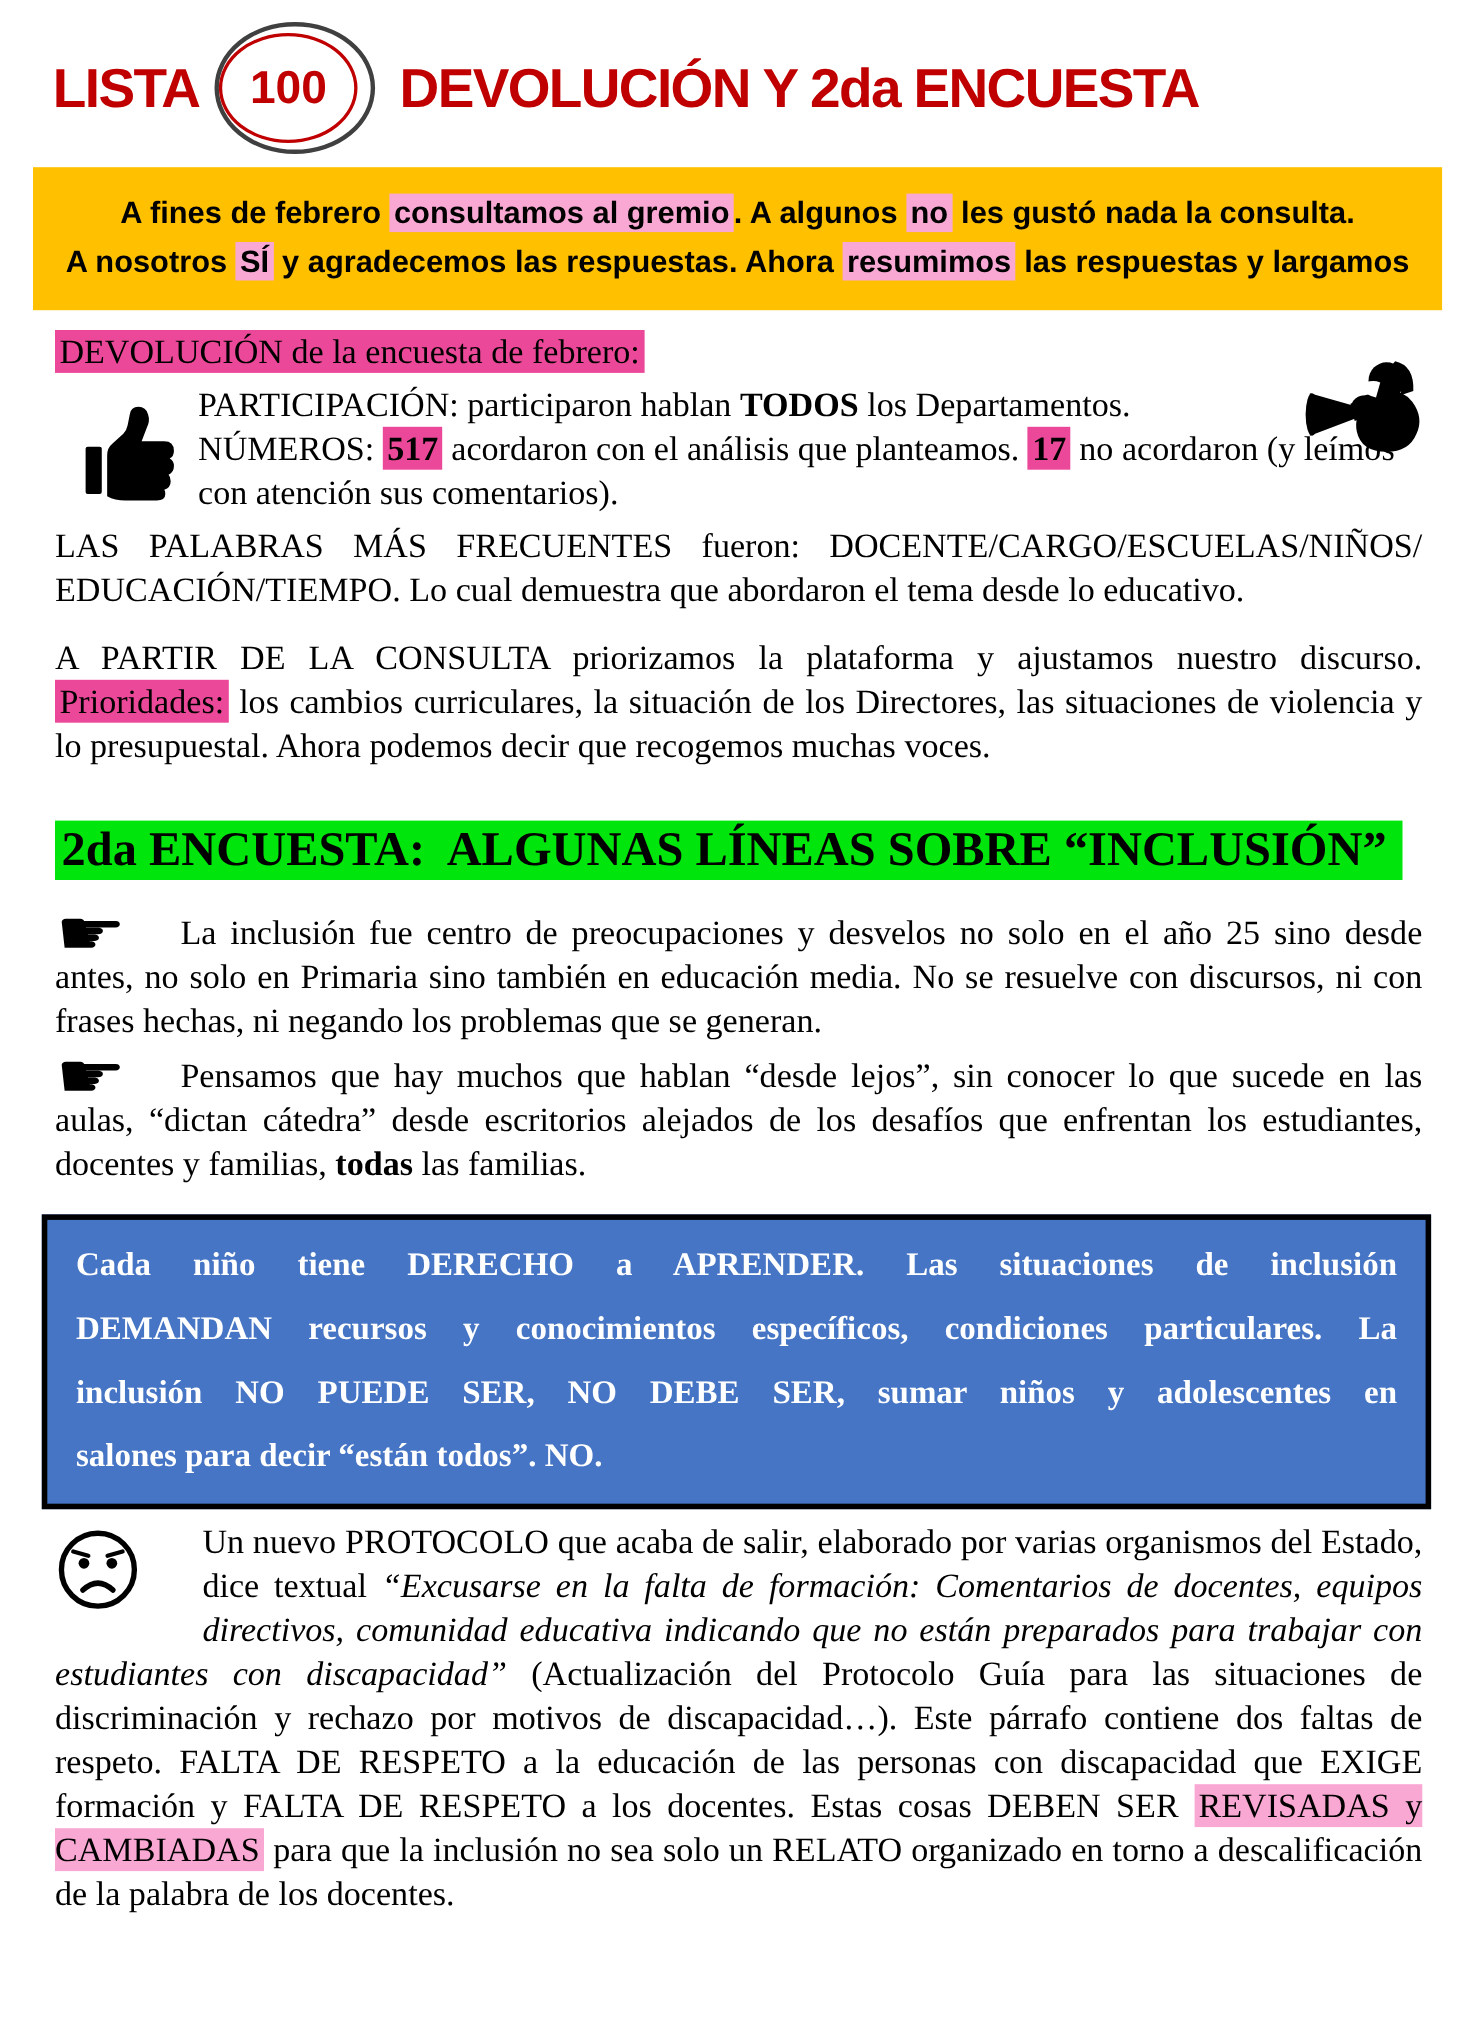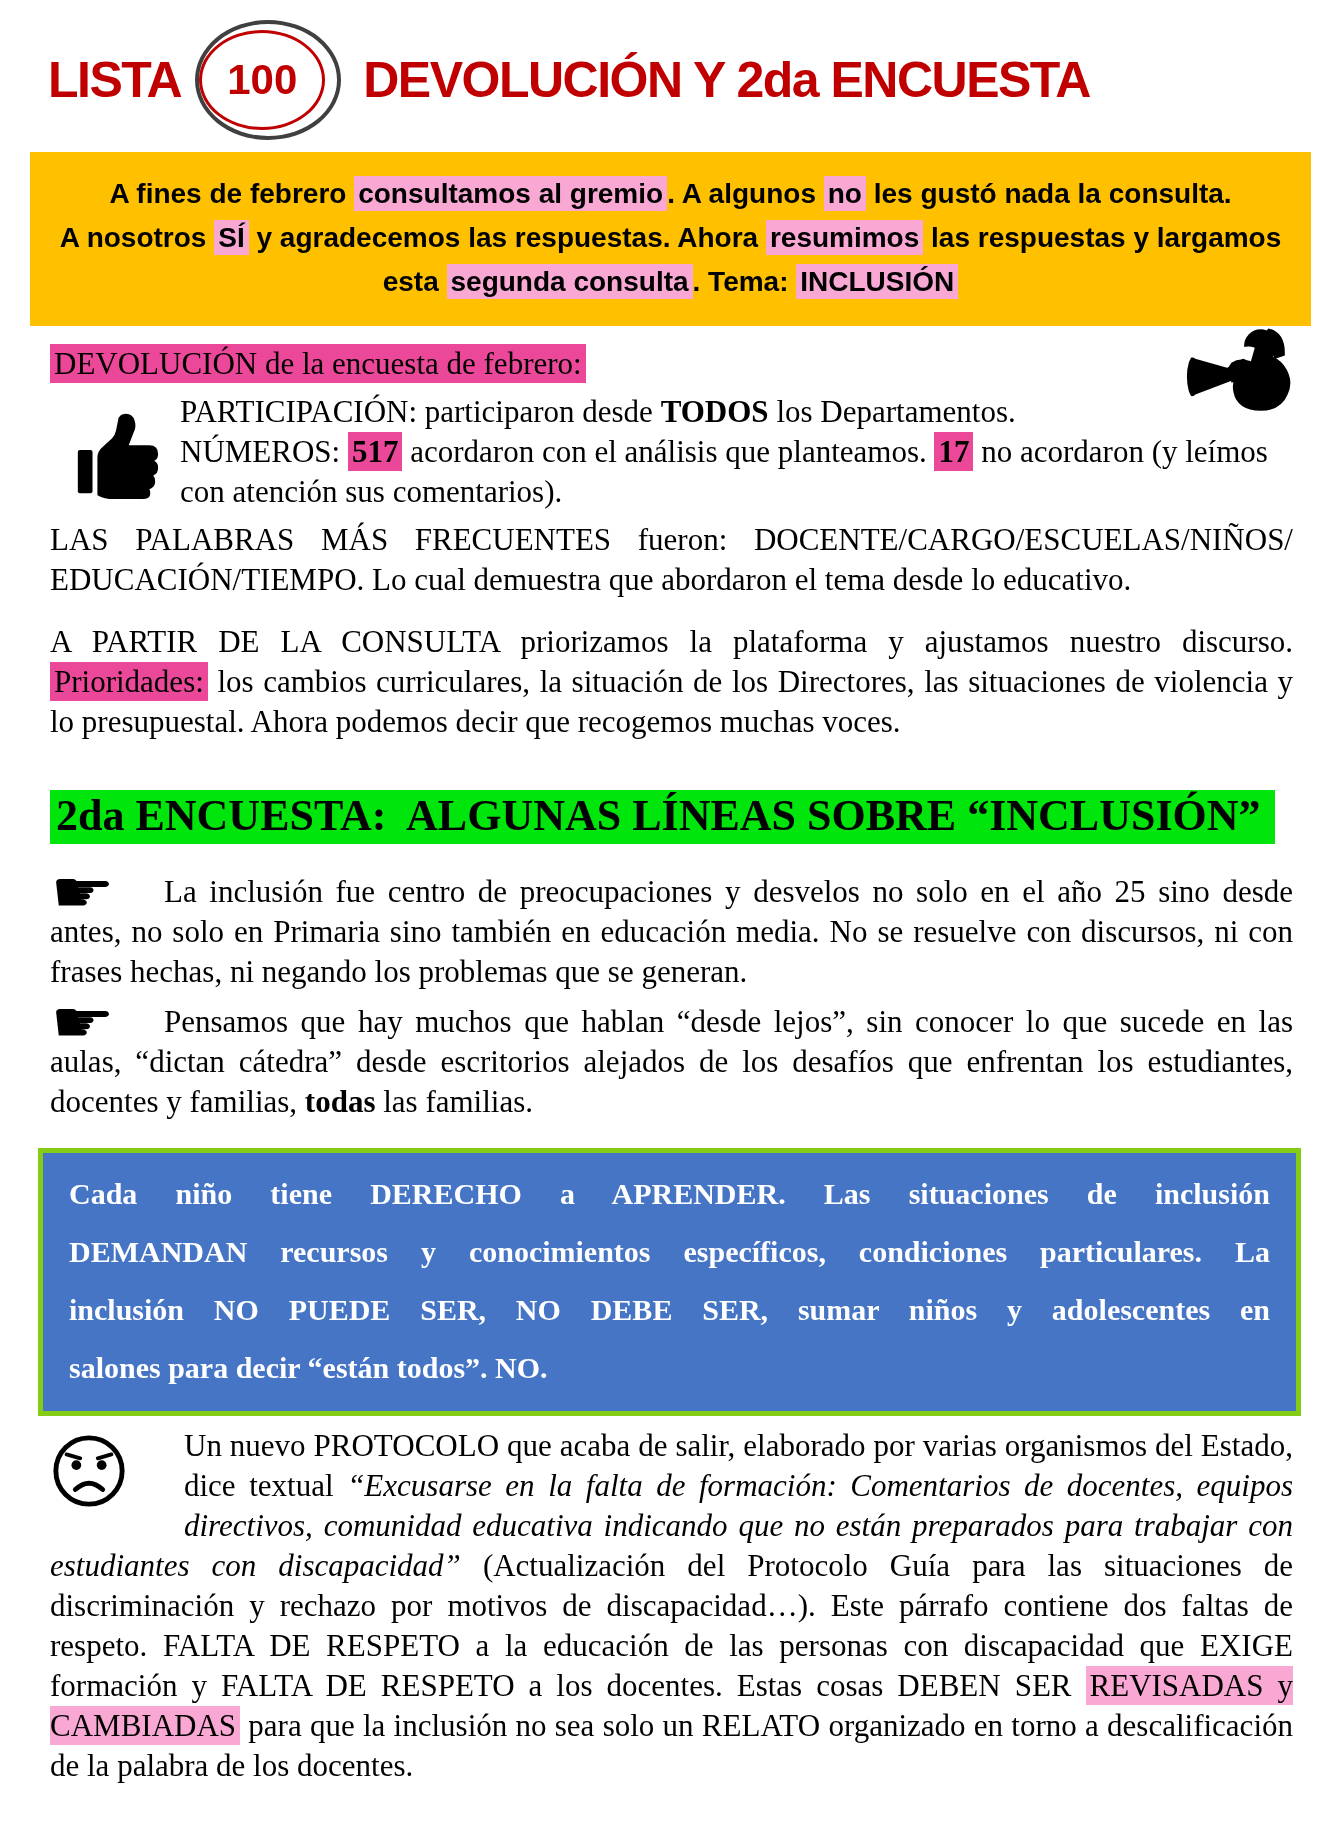--- a/index.html
+++ b/index.html
@@ -36,21 +36,21 @@
   .mt6{margin-top:6px;} .mt22{margin-top:22px;}
   .green-head{margin-top:48px;}
   .green-head span{display:inline-block;background:#00E50B;color:#000;font-weight:700;
                    font-size:44px;padding:6px 14px 8px 6px;}
   .hand-para{margin:28px 0 0 0;text-align:justify;}
   .hand-para.second{margin-top:10px;}
   .manicule{float:left;width:114px;height:40px;font-family:"DejaVu Sans",sans-serif;
             font-size:58px;line-height:40px;color:#000;}
   .manicule .mg{display:inline-block;transform:scaleX(1.25);transform-origin:left center;}
   
-  .bluebox{margin:26px 38px 0 38px;background:#4575C4;border:5px solid #84cc16;
+  .bluebox{margin:26px 38px 0 38px;background:#4575C4;border:5px solid #000000;
            padding:12px 26px 14px 26px;color:#ffffff;font-weight:700;font-size:30px;
            line-height:58px;}
   .bluebox .jl{text-align:justify;text-align-last:justify;}
   
   .proto{margin:10px 0 0 0;text-align:justify;}
   .face-float{float:left;width:134px;height:86px;}
   .face-float svg{margin-top:6px;}
   
   .megaphone{position:absolute;top:306px;right:28px;width:126px;height:132px;}
 </style>
@@ -65,38 +65,37 @@
       <span class="oval-inner">
         <span class="oval-num">100</span>
       </span>
     </span>
     <span class="hdr-red">DEVOLUCIÓN Y 2da ENCUESTA</span>
   </div>
 
   <div class="banner">
     <div class="bl"><span>A fines de febrero </span><span class="hg">consultamos al gremio</span><span>. A algunos </span><span class="hg">no</span><span> les gustó nada la consulta.</span></div>
     <div class="bl"><span>A nosotros </span><span class="hg">SÍ</span><span> y agradecemos las respuestas. Ahora </span><span class="hg">resumimos</span><span> las respuestas y largamos</span></div>
-    <div class="bl"><span>esta </span><span class="hg">segunda consulta</span><span>. Tema: </span><span class="hg">INCLUSIÓN</span></div>
   </div>
 
   <div class="bodytxt">
 
     <div class="cyan-line">
       <span class="hc">DEVOLUCIÓN de la encuesta de febrero:</span>
     </div>
 
     <div class="thumbs-row">
       <div class="thumbs-col">
         <svg width="94" height="100" viewBox="0 0 96 96" aria-hidden="true">
           <rect x="8" y="44" width="15" height="44" rx="2" fill="#000"></rect>
           <path fill="#000" d="M28 88 V52 q0-7 5-11 l10-9 q3-3 4-8 l2-10 q1-7 8-7 7 0 9 7 2 6-1 12 l-5 13 h21 q9 0 9 9 0 5-4 7 4 2 4 7 0 6-5 8 2 2 2 6 0 6-6 8 1 1 1 4 0 6-8 6 H45 q-10 0-17-4 z"></path>
         </svg>
       </div>
       <div class="thumbs-txt">
-        <p class="para" style="text-align:left"><span class="u">PARTICIPACIÓN</span><span>: participaron desde </span><span class="b">TODOS</span><span> los Departamentos.</span></p>
+        <p class="para" style="text-align:left"><span class="u">PARTICIPACIÓN</span><span>: participaron hablan </span><span class="b">TODOS</span><span> los Departamentos.</span></p>
         <p class="para" style="text-align:left"><span class="u">NÚMEROS</span><span>: </span><span class="b hc">517</span><span> acordaron con el análisis que planteamos. </span><span class="b hc">17</span><span> no acordaron (y leímos con atención sus comentarios).</span></p>
       </div>
     </div>
 
     <p class="para mt6"><span class="u">LAS PALABRAS MÁS FRECUENTES</span><span> fueron: DOCENTE/​CARGO/​ESCUELAS/​NIÑOS/​EDUCACIÓN/​TIEMPO. Lo cual demuestra que abordaron el tema desde lo educativo.</span></p>
 
     <p class="para mt22"><span>A PARTIR DE LA CONSULTA priorizamos la plataforma y ajustamos nuestro discurso. </span><span class="hc">Prioridades:</span><span> los cambios curriculares, la situación de los Directores, las situaciones de violencia y lo presupuestal. Ahora podemos decir que recogemos muchas voces.</span></p>
 
     <div class="green-head">
       <span>2da ENCUESTA:&nbsp; ALGUNAS LÍNEAS SOBRE “INCLUSIÓN”</span>

